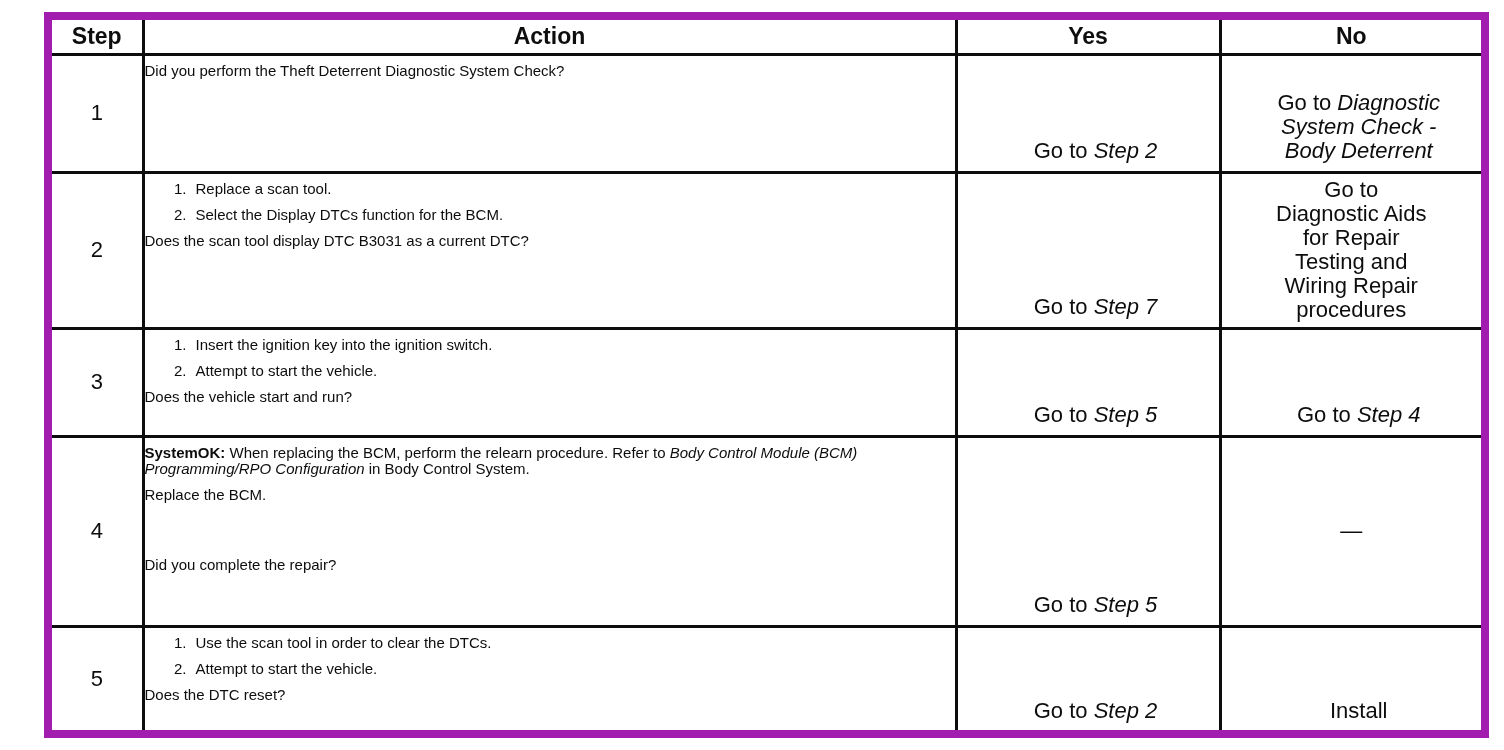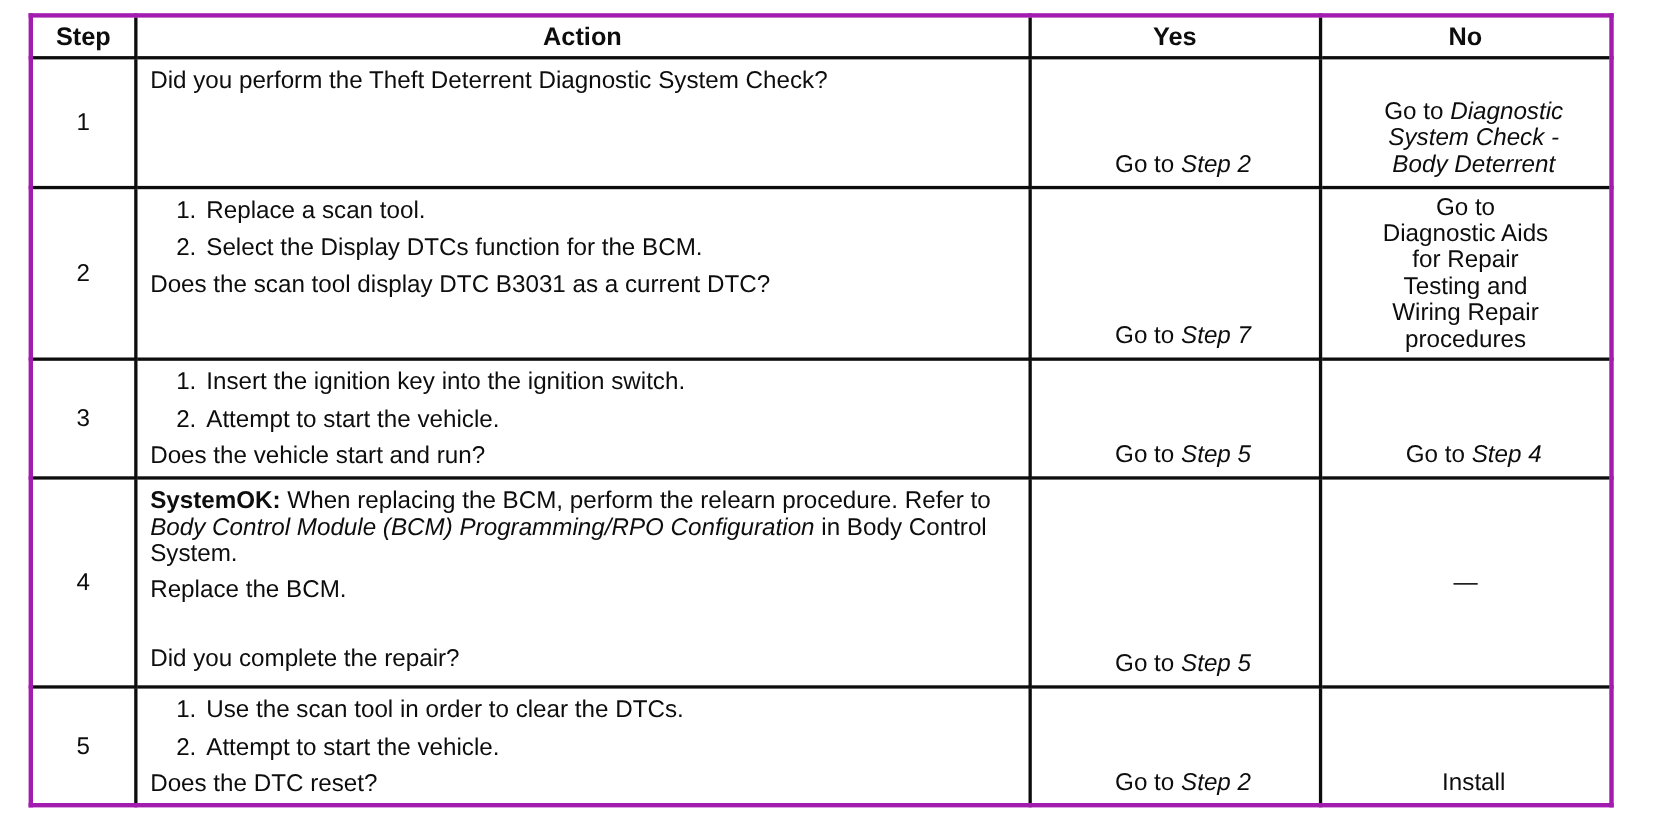--- a/index.html
+++ b/index.html
@@ -16,26 +16,26 @@
   }
   .page {
     position: relative;
     width: 1504px;
     height: 750px;
     background: #ffffff;
     overflow: hidden;
   }
   table.diag {
     position: absolute;
-    left: 26px;
+    left: 44px;
     top: 12px;
     width: 1437px;
     border-collapse: collapse;
     table-layout: fixed;
-    border: 4px solid #a21caf;
+    border: 8px solid #a21caf;
   }
   col.c-step   { width: 95px; }
   col.c-action { width: 813px; }
   col.c-yes    { width: 264px; }
   col.c-no     { width: 265px; }
 
   th, td {
     border: 3px solid #0d0d0d;
     overflow: hidden;
   }
@@ -54,42 +54,42 @@
     padding: 0;
   }
   td.step {
     text-align: center;
     vertical-align: middle;
     font-size: 22px;
   }
   td.action {
     vertical-align: top;
     text-align: left;
-    font-size: 22px;
-    padding: 5px 6px 4px 12px;
+    font-size: 15px;
+    padding: 5px 6px 4px 0;
     line-height: 1.1;
   }
   td.action .item {
     display: flex;
     margin-top: 10px;
   }
   td.action .item .num {
     flex: 0 0 24px;
     text-align: right;
     margin-right: 9px;
     margin-left: 18px;
   }
   td.action .para {
     margin-top: 9px;
   }
   td.action > div:first-child {
     margin-top: 2px;
   }
   td.action .para.gap {
-    margin-top: 38px;
+    margin-top: 54px;
   }
   td.yn {
     text-align: center;
     font-size: 22px;
     padding: 4px 6px 7px 6px;
   }
   td.yn.bot { vertical-align: bottom; padding-left: 21px; }
   td.yn.mid { vertical-align: middle; padding-bottom: 4px; }
   .lines .ln { line-height: 1.1; }
 </style>

